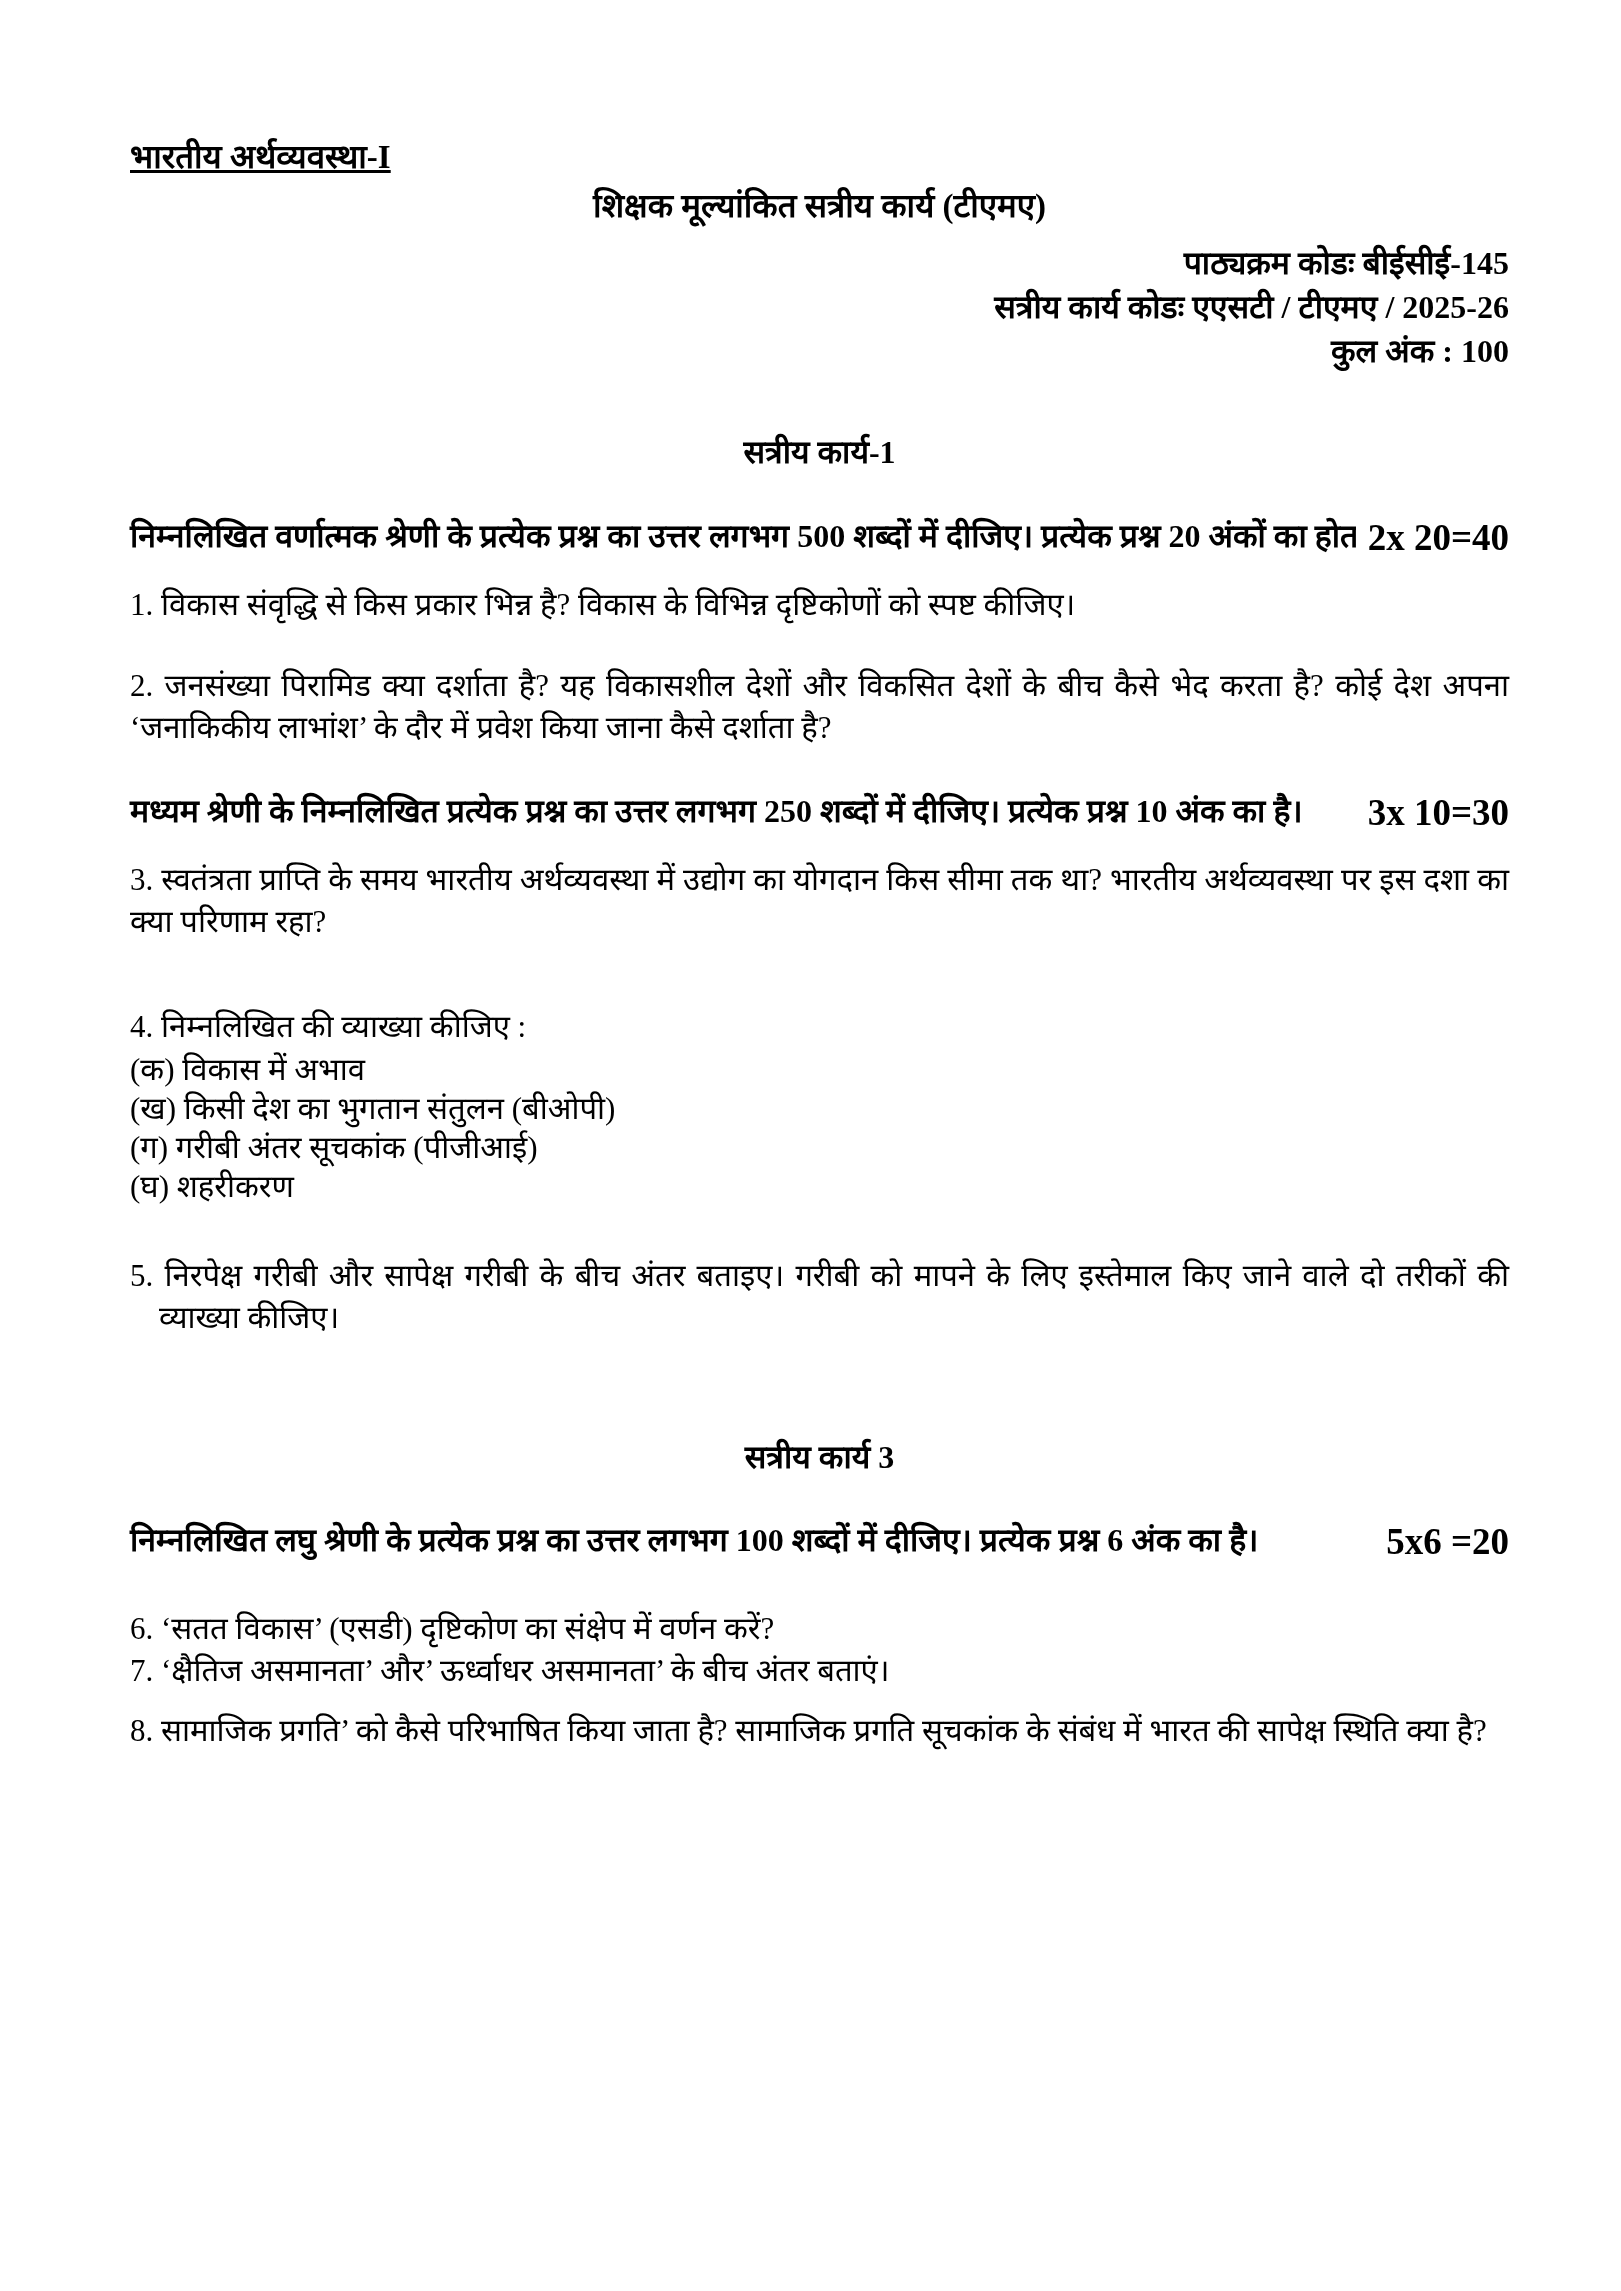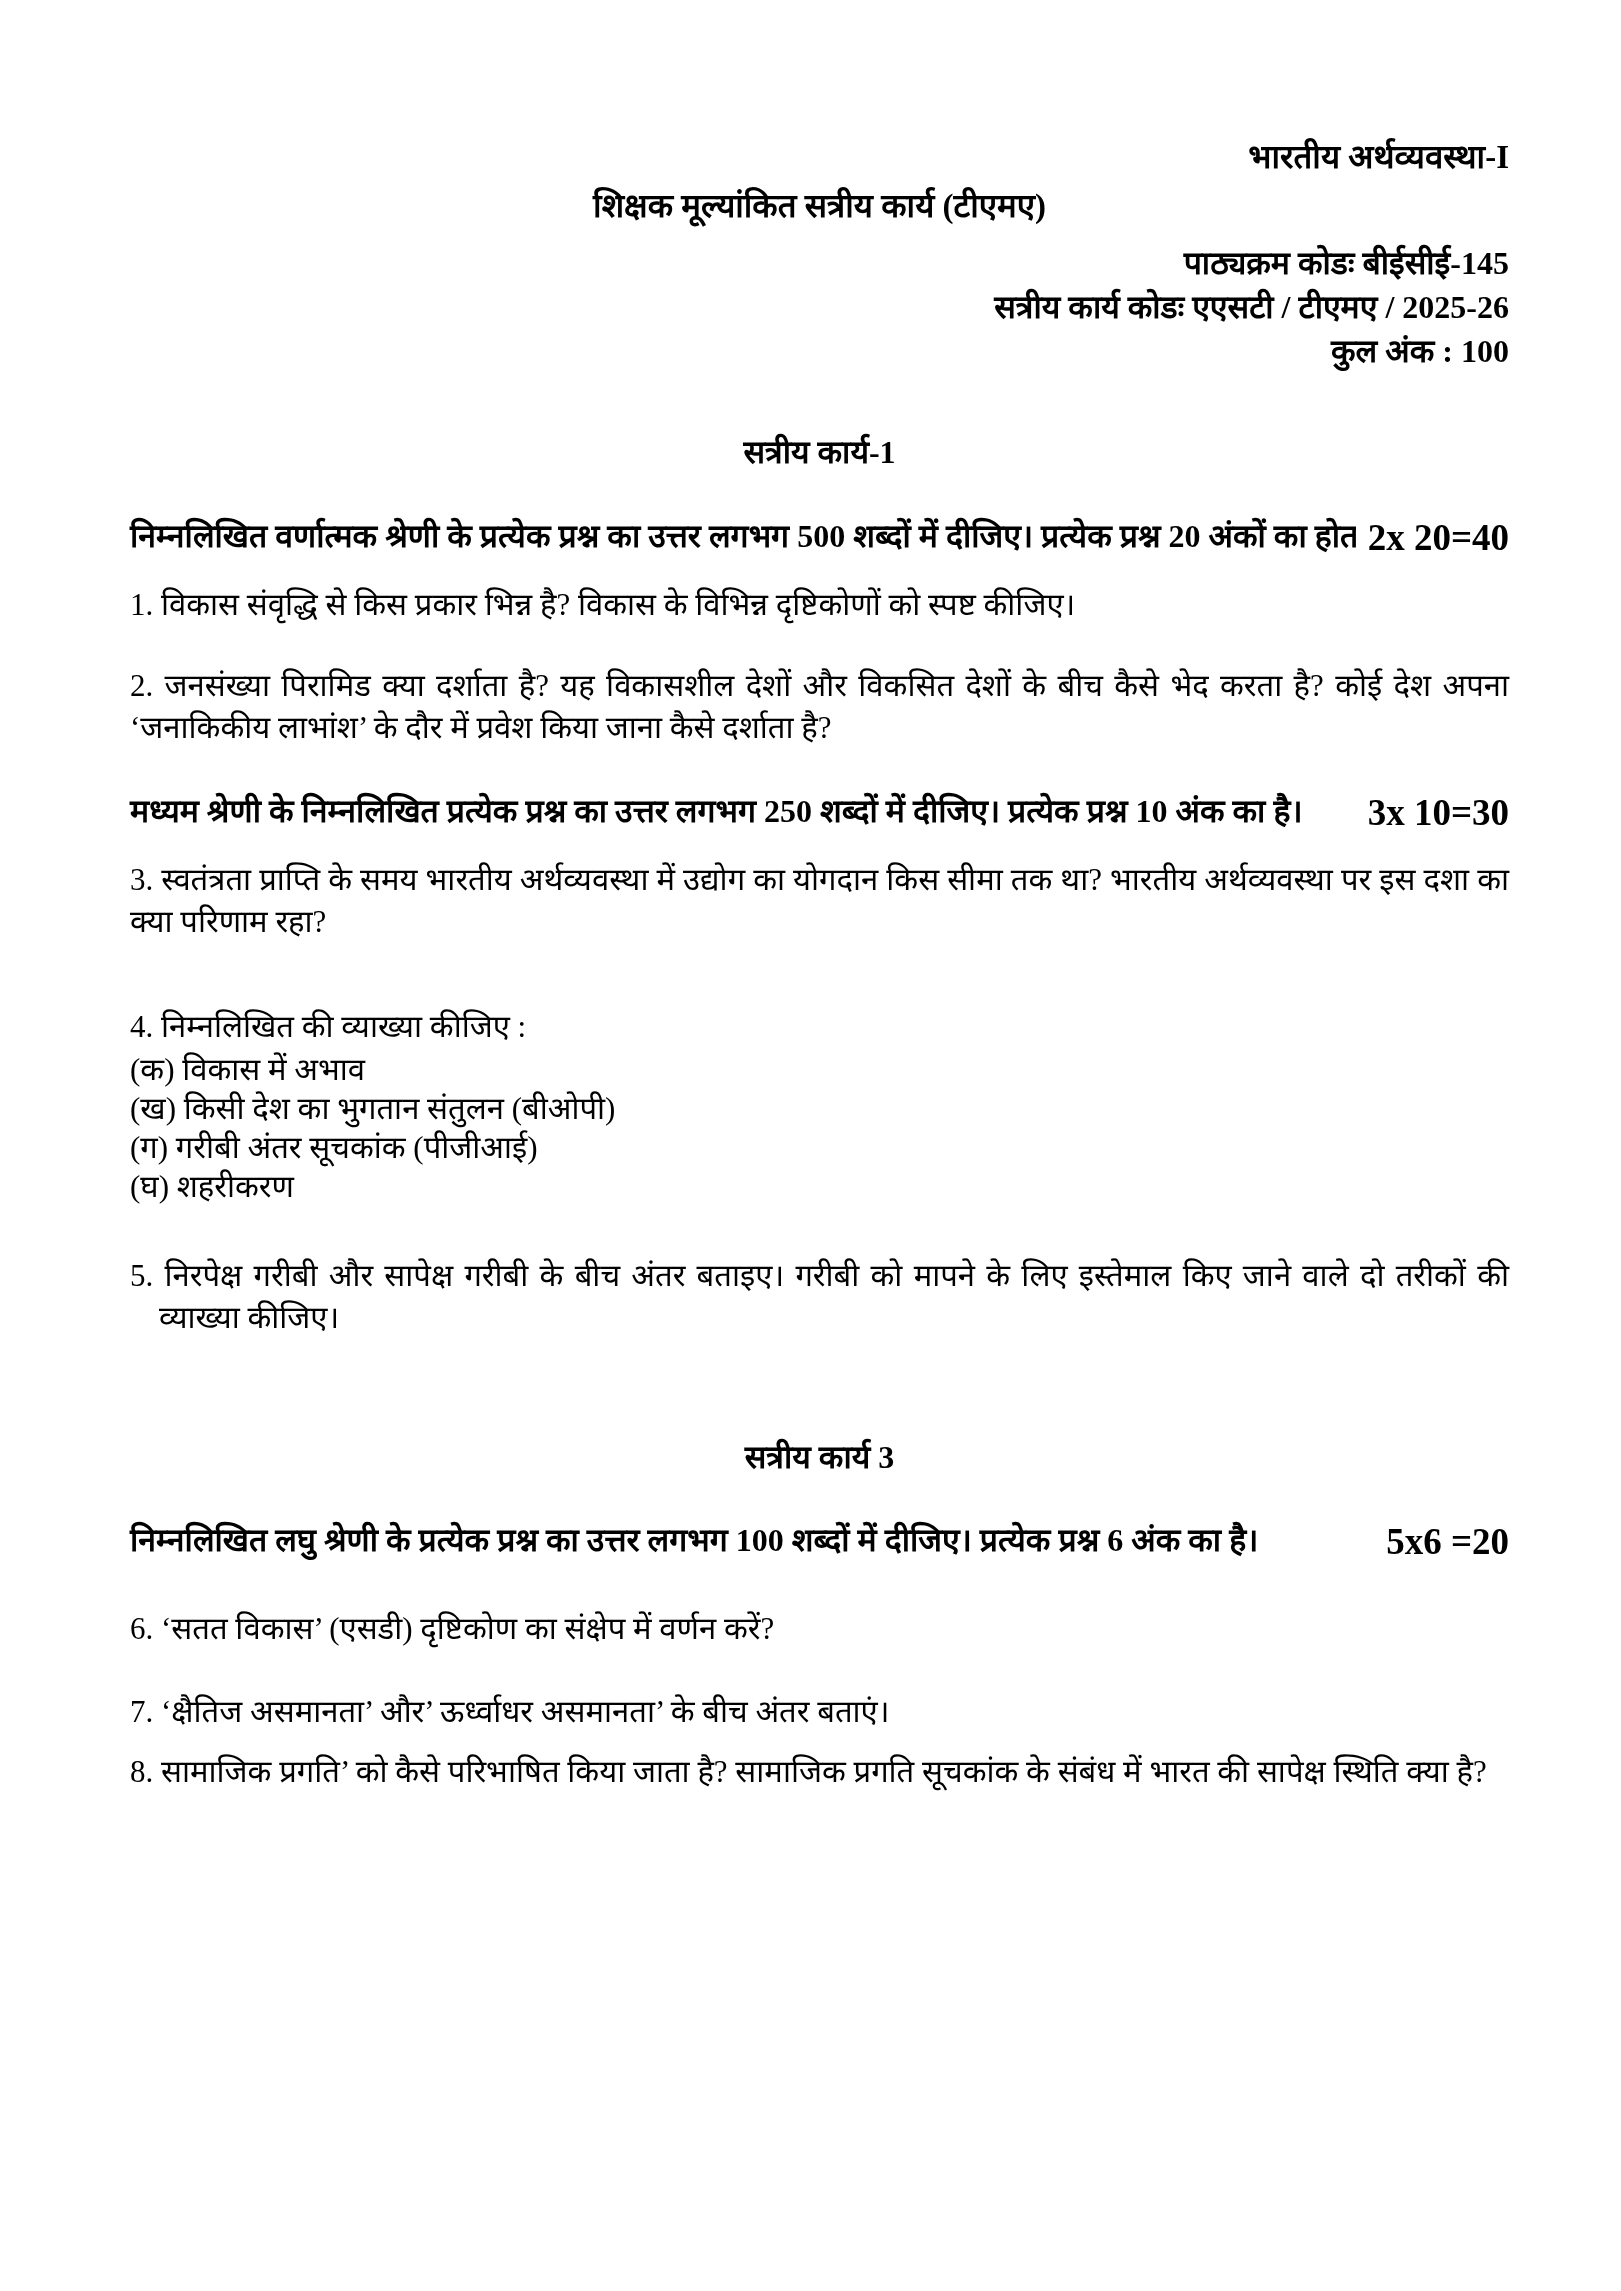--- a/index.html
+++ b/index.html
@@ -15,24 +15,25 @@
     overflow: hidden;
   }
   .page {
     box-sizing: border-box;
     width: 1621px;
     height: 2292px;
     padding: 137px 112px 59px 130px;
     background: #ffffff;
   }
   .doc-title {
-    text-align: right;
+    text-align: left;
     font-size: 33px;
     font-weight: 700;
     line-height: 1.25;
+    text-decoration: underline;
   }
   .doc-subtitle {
     text-align: center;
     font-size: 33px;
     font-weight: 700;
     line-height: 1.25;
     margin-top: 7.8px;
   }
   .codes {
     margin-top: 13.7px;
@@ -131,17 +132,17 @@
     <div class="sub-item">(घ) शहरीकरण</div>
   </div>
   <div class="question q-hang" style="margin-top:49px;">5. निरपेक्ष गरीबी और सापेक्ष गरीबी के बीच अंतर बताइए। गरीबी को मापने के लिए इस्तेमाल किए जाने वाले दो तरीकों की व्याख्या कीजिए।</div>
 
   <div class="section-heading heading-3">सत्रीय कार्य 3</div>
   <div class="instruction-wrap">
     <span class="instruction-text">निम्नलिखित लघु श्रेणी के प्रत्येक प्रश्न का उत्तर लगभग 100 शब्दों में दीजिए। प्रत्येक प्रश्न 6 अंक का है।</span>
     <span class="marks">5x6 =20</span>
   </div>
   <div class="question" style="margin-top:43px;">6. ‘सतत विकास’ (एसडी) दृष्टिकोण का संक्षेप में वर्णन करें?</div>
-  <div class="question" style="margin-top:41px;">7. ‘क्षैतिज असमानता’ और’ ऊर्ध्वाधर असमानता’ के बीच अंतर बताएं।</div>
+  <div class="question" style="">7. ‘क्षैतिज असमानता’ और’ ऊर्ध्वाधर असमानता’ के बीच अंतर बताएं।</div>
   <div class="question" style="margin-top:18px;">8. सामाजिक प्रगति’ को कैसे परिभाषित किया जाता है? सामाजिक प्रगति सूचकांक के संबंध में भारत की सापेक्ष स्थिति क्या है?</div>
 
 </div>
 
 
 </body></html>

